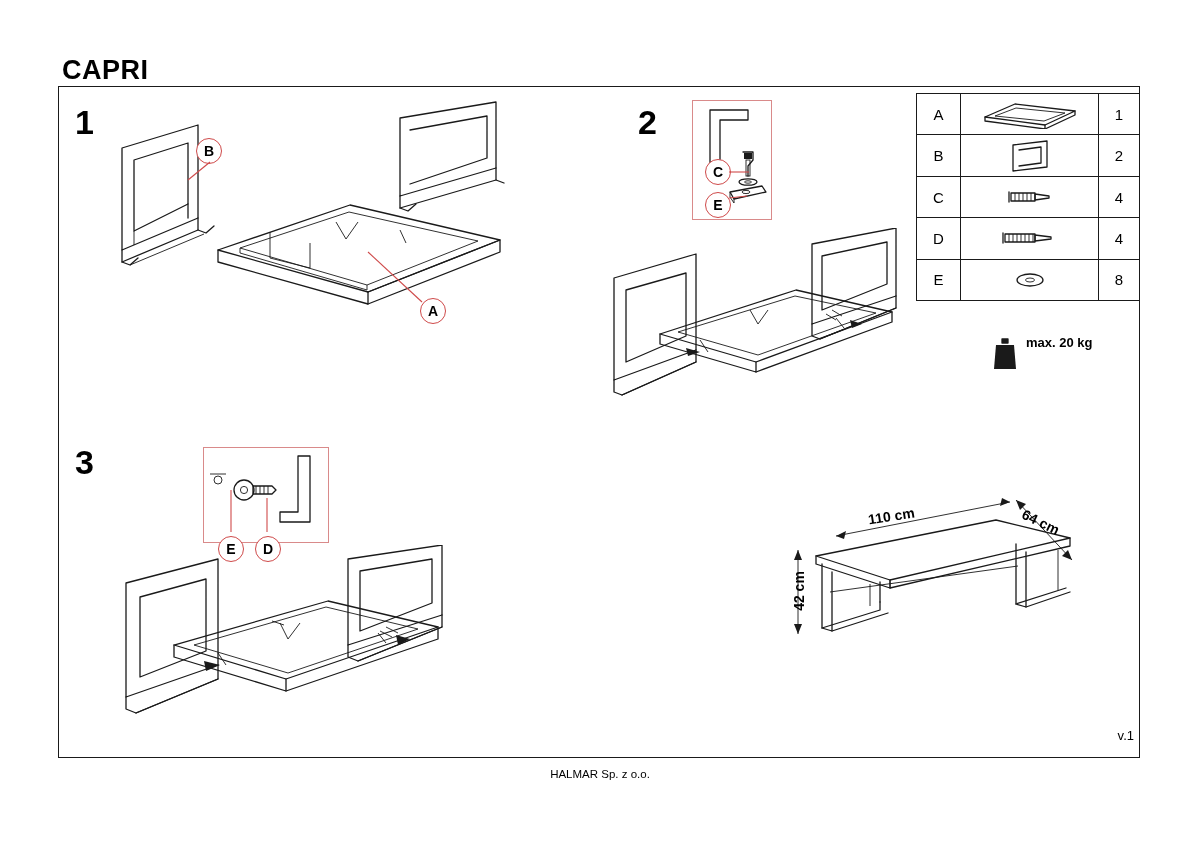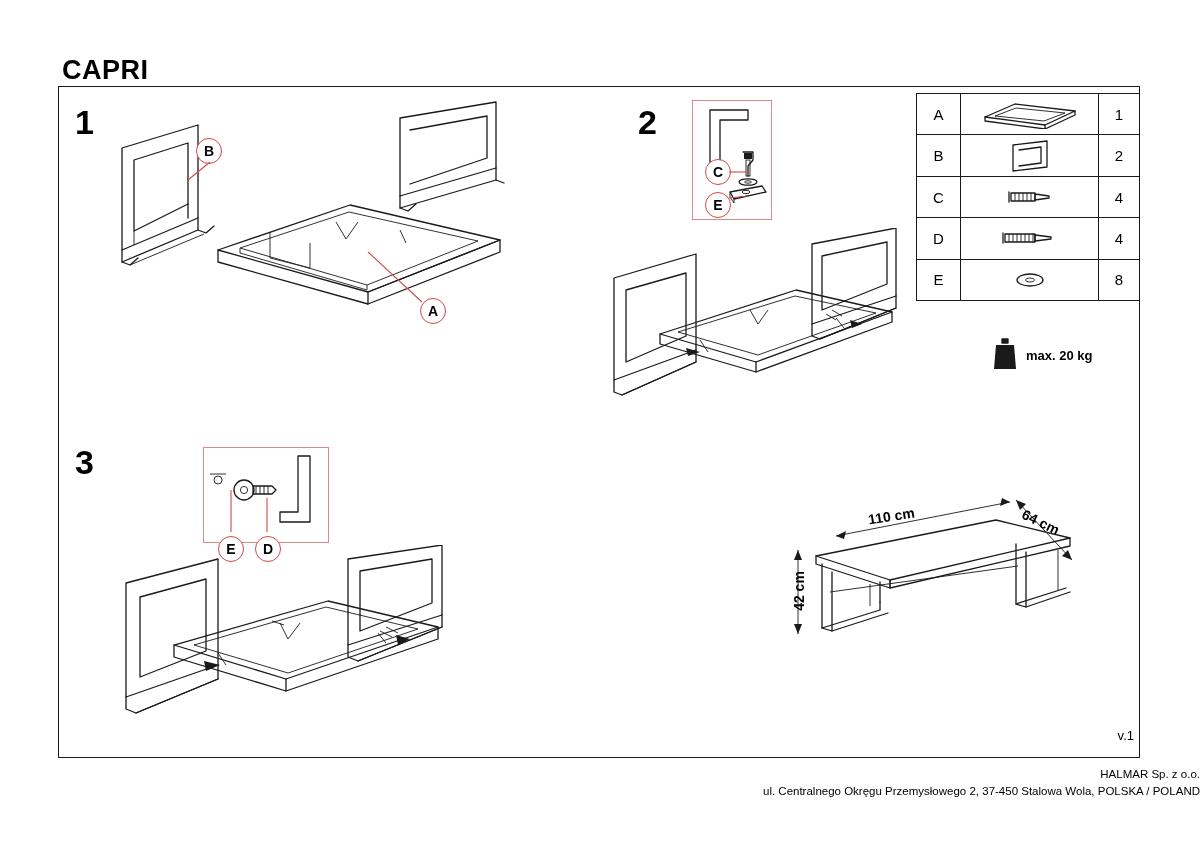--- a/index.html
+++ b/index.html
@@ -60,21 +60,21 @@
     position:relative;
   }
   .pt-qty{
     width:40px; display:flex; align-items:center; justify-content:center;
     font-size:15px;
   }
 
   
   .maxload{
     position:absolute; left:992px; top:335px;
-    display:flex; align-items:center; gap:8px;
+    display:flex; gap:8px;
   }
   .maxload .lbl{ font-size:13px; font-weight:bold; }
 
   
   .dim-label{ position:absolute; font-size:14px; font-weight:bold; }
   .dim-110{ left:868px; top:508px; transform:rotate(-9deg); }
   .dim-64 { left:1021px; top:514px; transform:rotate(26deg); }
   .dim-42 { left:779px; top:583px; transform:rotate(-90deg); transform-origin:center; }
 
   
@@ -102,21 +102,21 @@
 
   
   .version{
     position:absolute; right:66px; top:728px;
     font-size:13px; font-weight:normal;
   }
 
   
   .footer{
     position:absolute; left:0; top:766px; width:1200px;
-    text-align:right; font-size:11.5px; line-height:1.45;
+    text-align:center; font-size:11.5px; line-height:1.45;
   }
   .footer div{ white-space:nowrap; }
 
   svg { display:block; }
   .ln{ fill:none; stroke:#1a1a1a; stroke-width:1.3; stroke-linejoin:round; stroke-linecap:round;}
   .ln-t{ fill:none; stroke:#1a1a1a; stroke-width:0.9; }
   .red{ fill:none; stroke:#cf4a4a; stroke-width:1.1; }
   .fillk{ fill:#1a1a1a; }
 </style>
 </head>
@@ -385,16 +385,15 @@
     <path class="fillk" d="M28 142 L24 132 L32 132 Z"></path>
   </svg>
   <div class="dim-label dim-110">110 cm</div>
   <div class="dim-label dim-64">64 cm</div>
   <div class="dim-label dim-42">42 cm</div>
 
   <div class="version">v.1</div>
 
   <div class="footer">
     <div>HALMAR Sp. z o.o.</div>
-    <div>ul. Centralnego Okręgu Przemysłowego 2, 37-450 Stalowa Wola, POLSKA / POLAND</div>
   </div>
 
 </div>
 
 </body></html>

